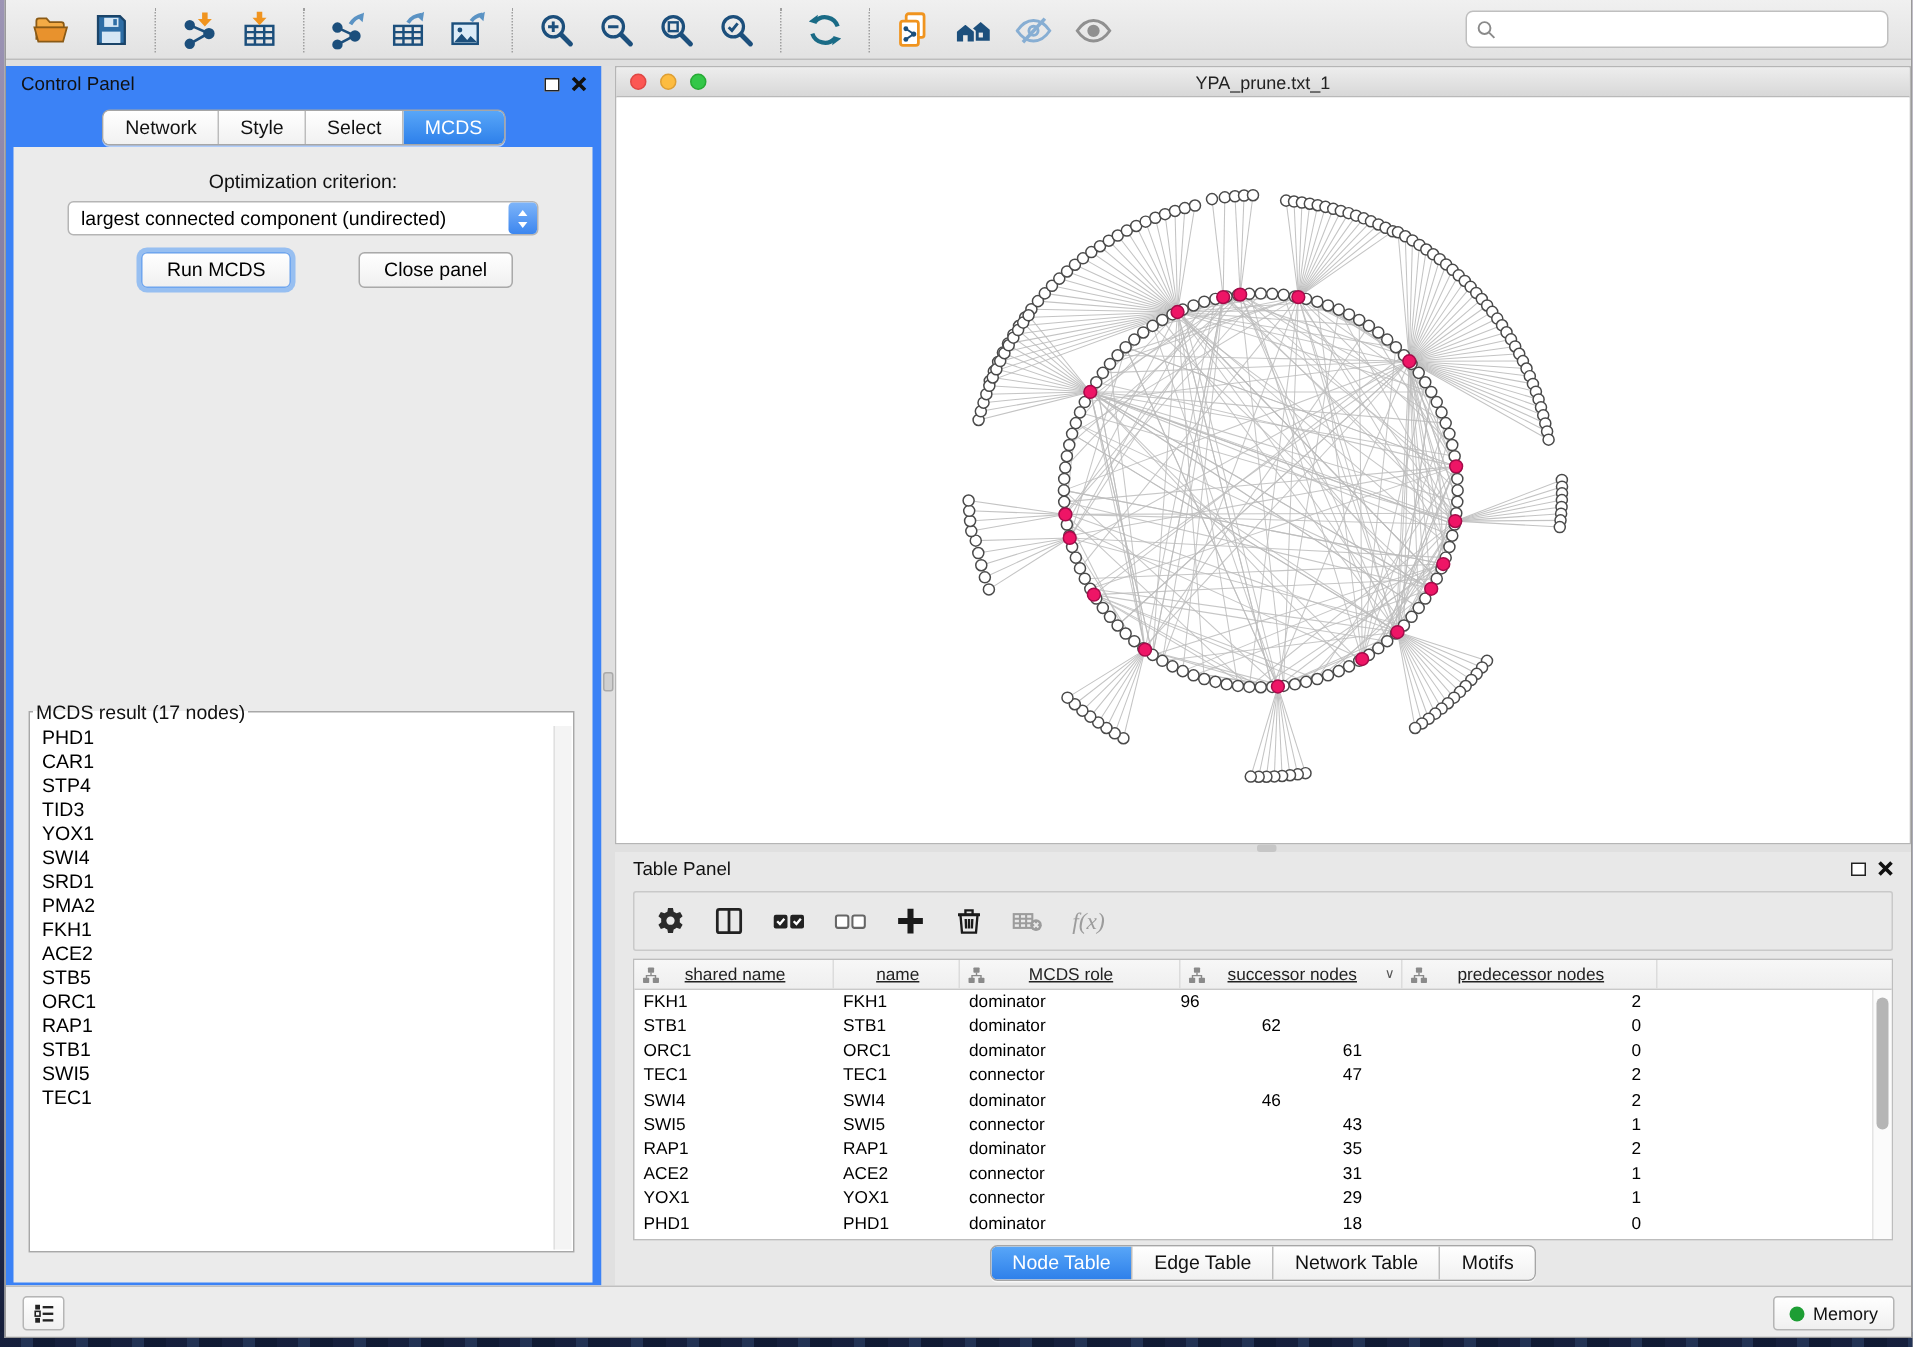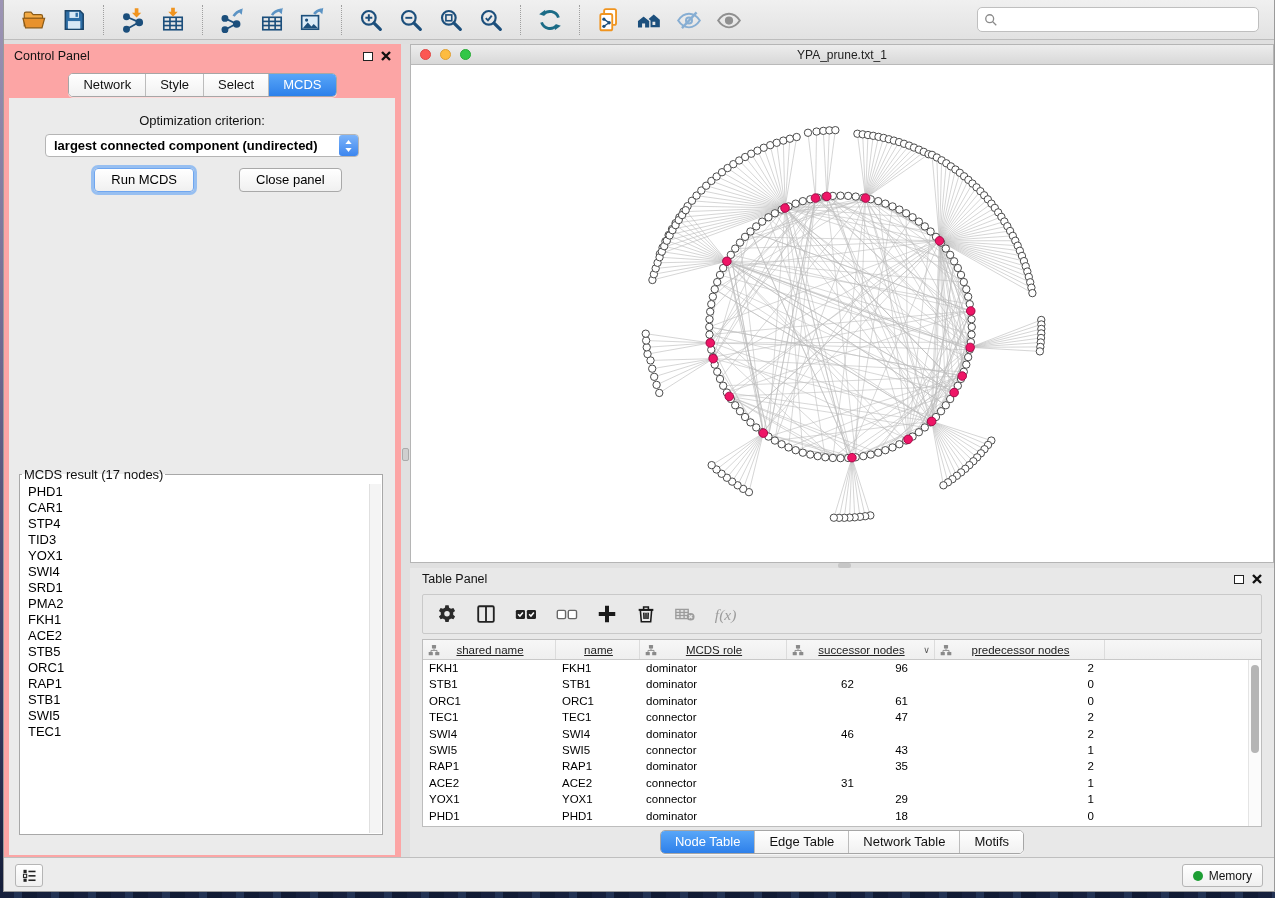--- a/index.html
+++ b/index.html
@@ -36,40 +36,40 @@
     background:#fff; border:1px solid #bfbfbf; border-radius:5px;
     display:flex; align-items:center; padding:0 6px;
   }
   .searchbox svg { width:14px; height:14px; flex:0 0 auto; }
   .searchbox input { border:none; outline:none; flex:1; margin-left:6px; font-size:12px; background:transparent; }
 
   
   .content { position:absolute; left:0; right:0; top:40px; bottom:34px; background:#dfdfdf; }
 
   
-  .control-panel { position:absolute; left:0; top:4px; width:397px; bottom:0; background:#fca5a5; }
+  .control-panel { position:absolute; left:0; top:4px; width:397px; bottom:0; background:#3b82f6; }
   .panel-header { position:relative; height:24px; display:flex; align-items:center; padding:0 10px; }
   .panel-title { font-size:12.5px; color:#111; }
   .panel-btns { margin-left:auto; display:flex; align-items:center; gap:8px; }
   .float-ic { width:10px; height:9px; border:1.6px solid #222; display:inline-block; background:#fff; cursor:pointer; }
   .close-ic { cursor:pointer; display:inline-flex; }
   .close-ic svg { width:10px; height:10px; }
 
   .seg-tabs { display:flex; justify-content:center; margin-top:5px; }
   .seg-wrap { display:inline-flex; border:1px solid #a6a6a6; border-radius:5px; overflow:hidden;
               background:#fff; box-shadow:0 1px 0 rgba(255,255,255,.6); }
   .seg { padding:3px 14px 4px; font-size:13px; color:#111; background:linear-gradient(#ffffff,#f1f1f1);
          border-left:1px solid #bcbcbc; cursor:pointer; white-space:nowrap; }
   .seg:first-child { border-left:none; }
   .seg.active { background:linear-gradient(#58a6f8,#2e80ea); color:#fff; }
 
   .cp-content { position:absolute; left:5px; right:6px; top:54px; bottom:2px; background:#ebebeb; }
   .opt-label { margin-top:15px; text-align:center; font-size:13px; color:#111; }
   .combo { margin:6px auto 0; width:314px; height:23px; background:#fff; border:1px solid #b5b5b5;
-           border-radius:4px; display:flex; align-items:center; cursor:pointer; position:relative;font-weight:bold; }
+           border-radius:4px; display:flex; align-items:center; cursor:pointer; position:relative; }
   .combo-text { flex:1; font-size:13px; padding-left:8px; color:#000; white-space:nowrap; overflow:hidden; }
   .combo-btn { width:19px; height:21px; border-radius:3px; margin-right:0;
                background:linear-gradient(#7db4f9,#3c86ef); display:flex; align-items:center; justify-content:center; }
   .combo-btn svg { width:9px; height:14px; }
   .btn-row { margin-top:11px; display:flex; justify-content:center; gap:13px; }
   .mac-btn { font-size:13px; color:#000; background:linear-gradient(#ffffff,#f0f0f0);
              border:1px solid #a9a9a9; border-radius:4px; padding:3px 16px 4px; cursor:pointer;
              font-family:"Liberation Sans","DejaVu Sans",sans-serif;margin-left:32px; }
   .mac-btn.focus { box-shadow:0 0 0 3px rgba(106,168,245,.65); border-color:#6fa6ef; }
 
@@ -1166,21 +1166,21 @@
                   <span class="hlabel">predecessor nodes</span>
                   <span class="sort"></span>
                 </div>
                 <div class="th filler"></div>
               </div>
           <div class="tbl-body" id="tbl-body">
                 <div class="tr">
                   <div class="td" style="width: 133px; padding-left: 6px;">FKH1</div>
                   <div class="td" style="width: 84px; padding-left: 6px;">FKH1</div>
                   <div class="td" style="width: 147px; padding-left: 6px;">dominator</div>
-                  <div class="td" style="width: 148px; text-align: right; padding-right: 27px;">96</div>
+                  <div class="td" style="width: 148px; text-align: left; padding-right: 27px;">96</div>
                   <div class="td" style="width: 170px; text-align: right; padding-right: 11px;">2</div>
                 </div>
                 <div class="tr">
                   <div class="td" style="width: 133px; padding-left: 6px;">STB1</div>
                   <div class="td" style="width: 84px; padding-left: 6px;">STB1</div>
                   <div class="td" style="width: 147px; padding-left: 6px;">dominator</div>
                   <div class="td" style="width: 148px; text-align: center; padding-right: 27px;">62</div>
                   <div class="td" style="width: 170px; text-align: right; padding-right: 11px;">0</div>
                 </div>
                 <div class="tr">
@@ -1215,21 +1215,21 @@
                   <div class="td" style="width: 133px; padding-left: 6px;">RAP1</div>
                   <div class="td" style="width: 84px; padding-left: 6px;">RAP1</div>
                   <div class="td" style="width: 147px; padding-left: 6px;">dominator</div>
                   <div class="td" style="width: 148px; text-align: right; padding-right: 27px;">35</div>
                   <div class="td" style="width: 170px; text-align: right; padding-right: 11px;">2</div>
                 </div>
                 <div class="tr">
                   <div class="td" style="width: 133px; padding-left: 6px;">ACE2</div>
                   <div class="td" style="width: 84px; padding-left: 6px;">ACE2</div>
                   <div class="td" style="width: 147px; padding-left: 6px;">connector</div>
-                  <div class="td" style="width: 148px; text-align: center; padding-right: 27px;">31</div>
+                  <div class="td" style="width: 148px; text-align: right; padding-right: 27px;">31</div>
                   <div class="td" style="width: 170px; text-align: right; padding-right: 11px;">1</div>
                 </div>
                 <div class="tr">
                   <div class="td" style="width: 133px; padding-left: 6px;">YOX1</div>
                   <div class="td" style="width: 84px; padding-left: 6px;">YOX1</div>
                   <div class="td" style="width: 147px; padding-left: 6px;">connector</div>
                   <div class="td" style="width: 148px; text-align: right; padding-right: 27px;">29</div>
                   <div class="td" style="width: 170px; text-align: right; padding-right: 11px;">1</div>
                 </div>
                 <div class="tr">

